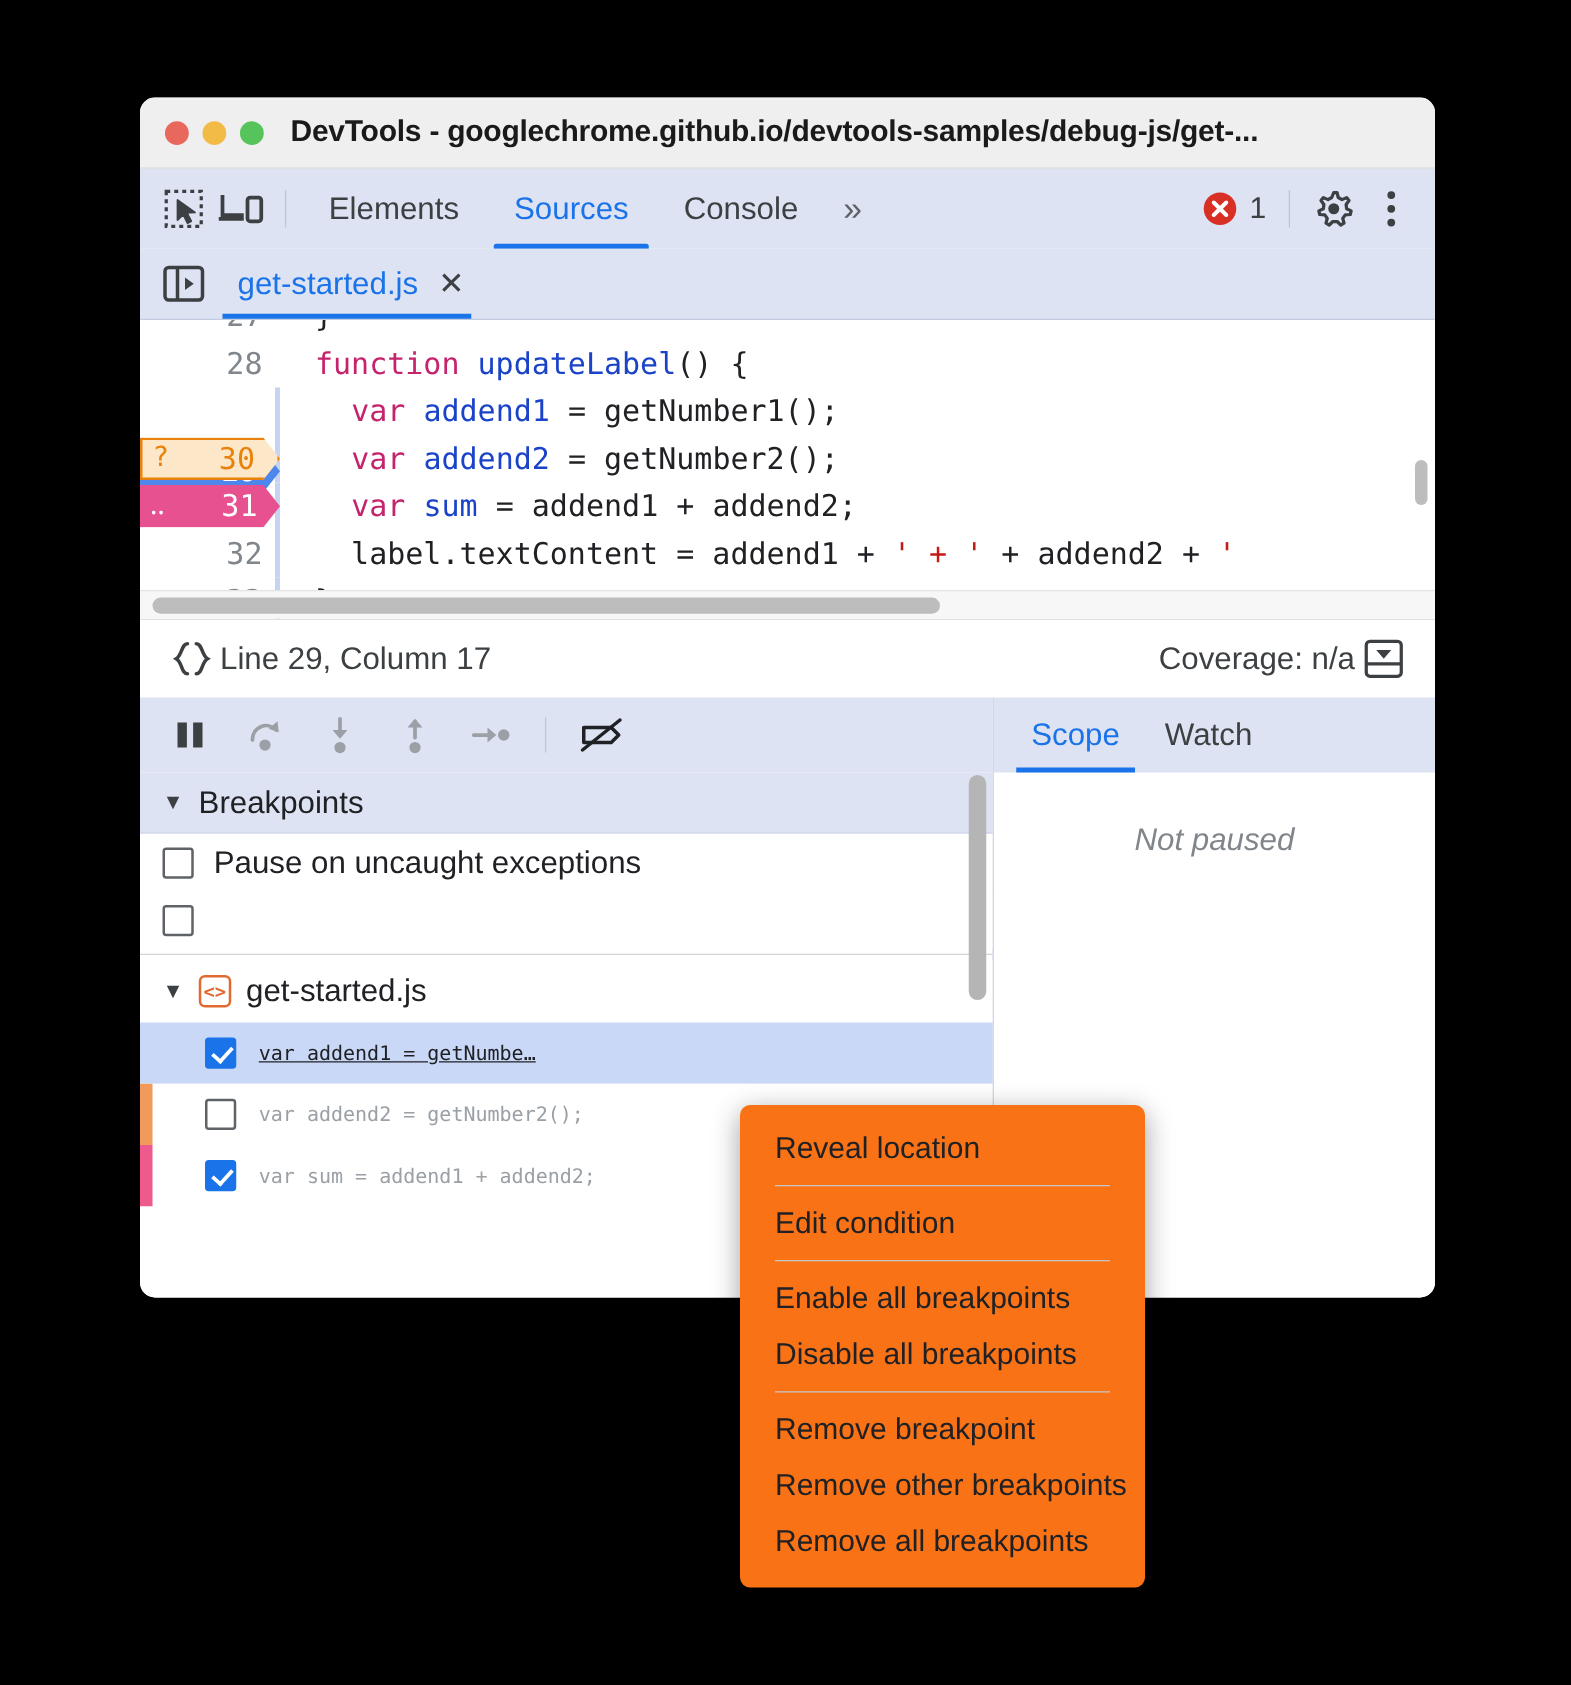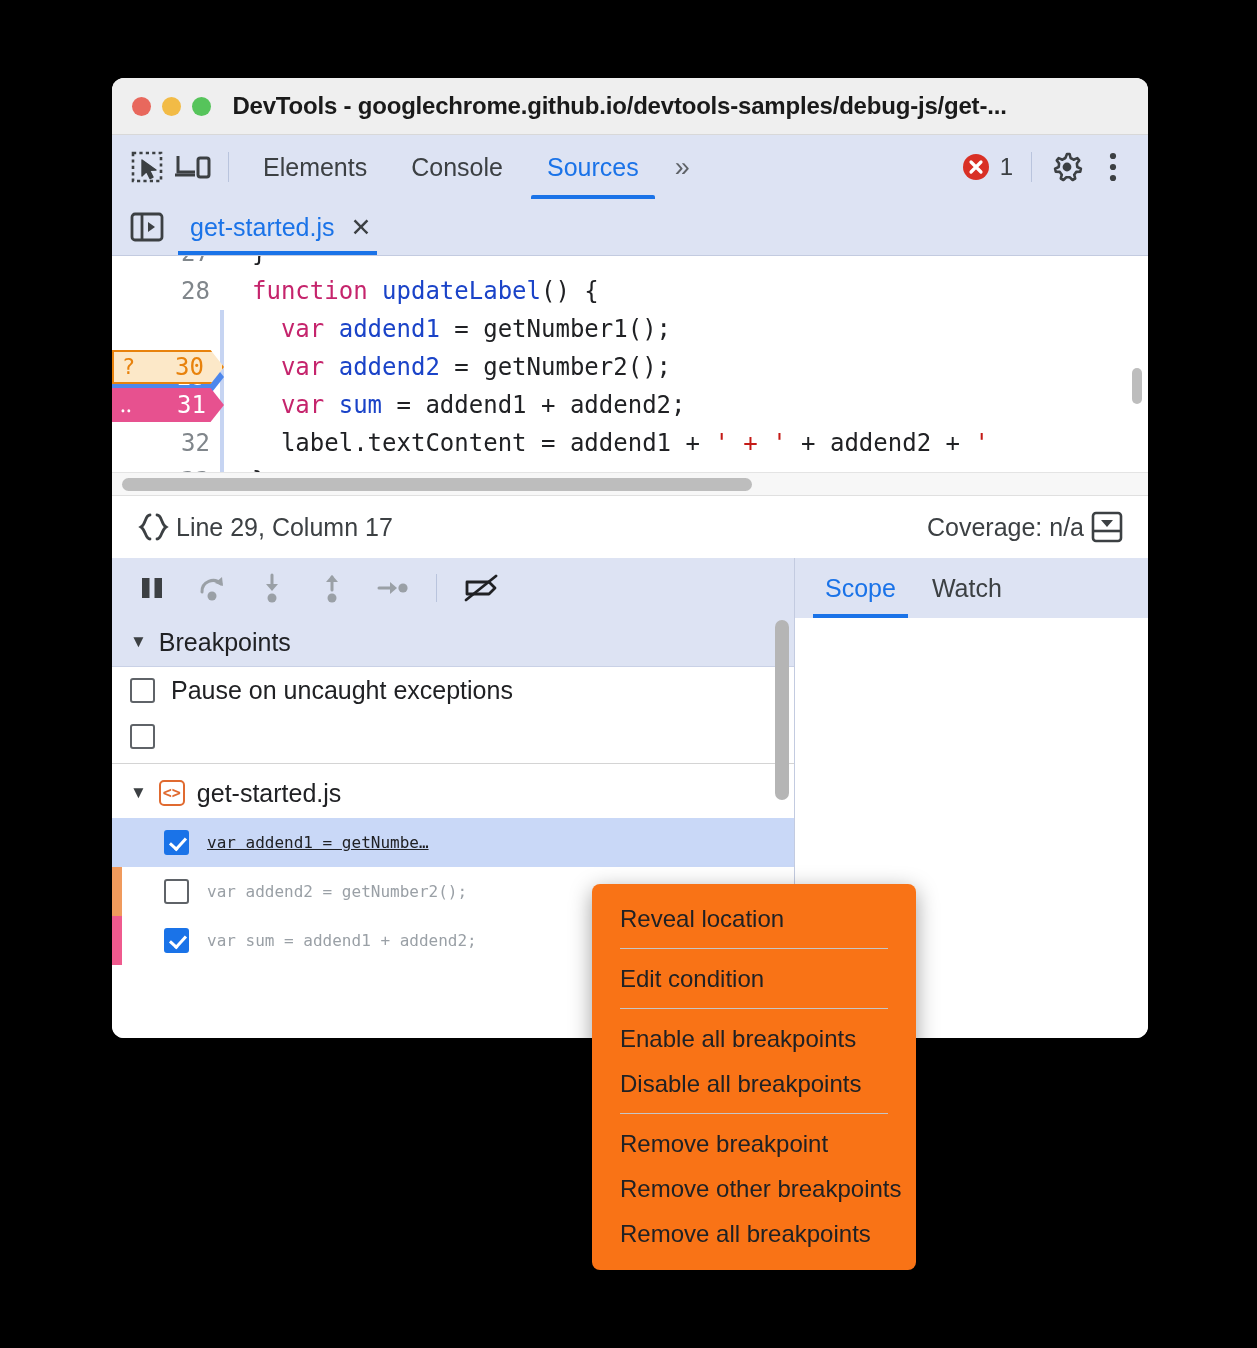--- a/index.html
+++ b/index.html
@@ -533,22 +533,22 @@
       <div class="tb-icon">
         <svg width="38" height="32" viewBox="0 0 38 32">
           <path d="M4 5 V21 H21" fill="none" stroke="#3c4043" stroke-width="3"></path>
           <path d="M1 24 H21" fill="none" stroke="#3c4043" stroke-width="3"></path>
           <rect x="24" y="7" width="11" height="19" rx="2.2" fill="none" stroke="#3c4043" stroke-width="3"></rect>
         </svg>
       </div>
       <div class="tb-sep"></div>
 
       <div class="panel-tab">Elements</div>
+      <div class="panel-tab active">Sources</div>
       <div class="panel-tab">Console</div>
-      <div class="panel-tab active">Sources</div>
       <div class="more-tabs">»</div>
 
       <div class="tb-spacer"></div>
 
       <div class="err-group">
         <svg width="30" height="30" viewBox="0 0 30 30">
           <circle cx="15" cy="15" r="13" fill="#d93025"></circle>
           <path d="M10 10 L20 20 M20 10 L10 20" stroke="#ffffff" stroke-width="3.2" stroke-linecap="round"></path>
         </svg>
         <span class="err-count">1</span>
@@ -762,20 +762,21 @@
 
         <div class="bp-vscroll"></div>
 
       </div>
 
       <div class="debug-right">
         <div class="sw-tabs">
           <div class="sw-tab active">Scope</div>
           <div class="sw-tab">Watch</div>
         </div>
+        <div class="not-paused">Not paused</div>
       </div>
     </div>
   </div>
 
   <div class="ctxmenu">
     <div class="ctx-item">Reveal location</div>
     <div class="ctx-div"></div>
     <div class="ctx-item">Edit condition</div>
     <div class="ctx-div"></div>
     <div class="ctx-item">Enable all breakpoints</div>

